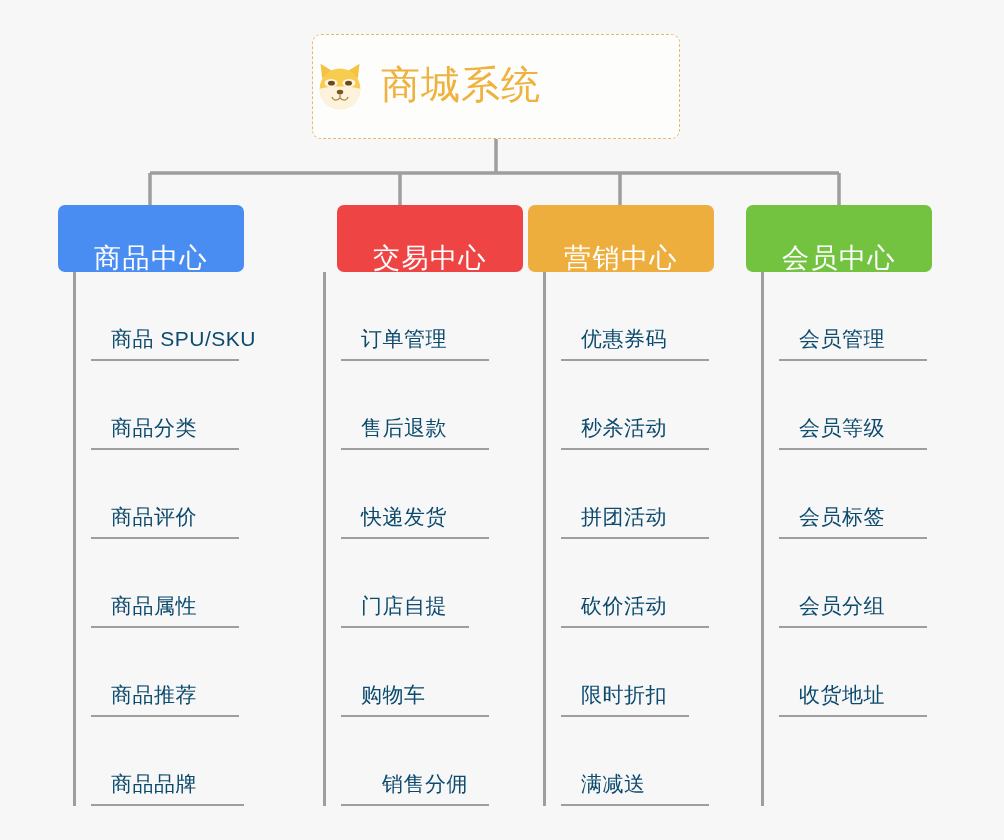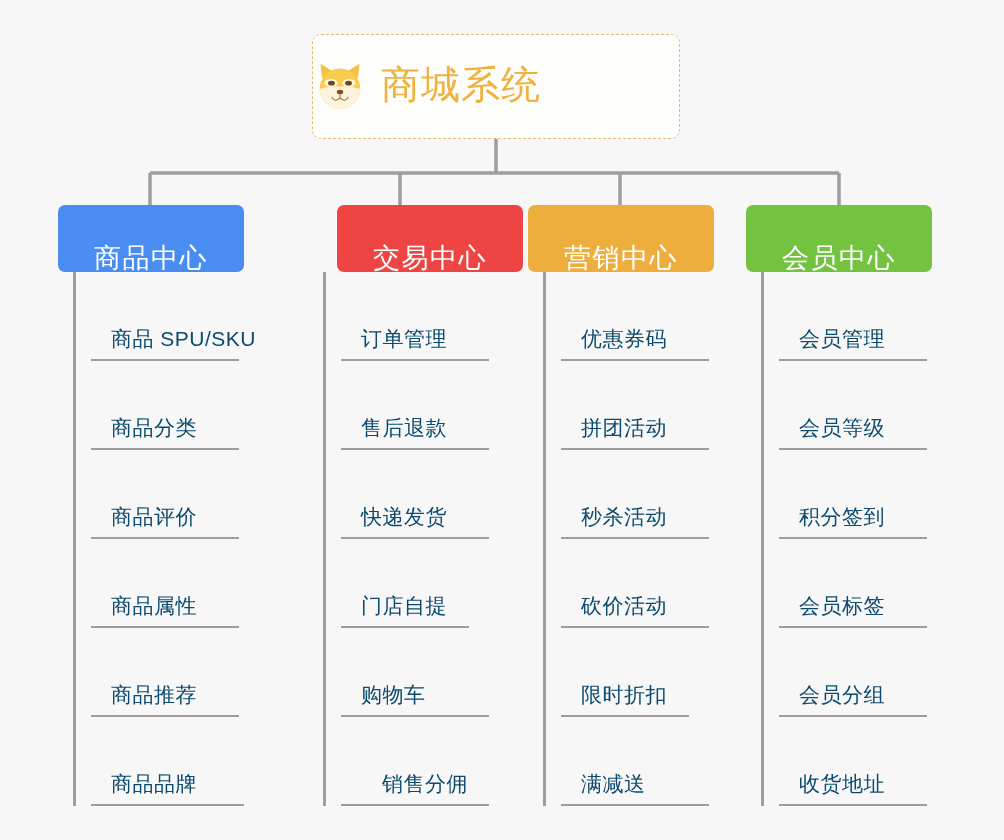--- a/index.html
+++ b/index.html
@@ -249,24 +249,24 @@
   <div class="column col-2">
     <div class="cat-box" style="background: rgb(237, 174, 61);">
       <span>营销中心</span>
     </div>
     <div class="leaf-list">
       <div class="leaf-spine" style="background: rgb(158, 158, 158); height: 534px;"></div>
       <div class="leaf-item">
         <span class="leaf-inner" style="border-bottom-color: rgb(158, 158, 158);">优惠券码</span>
       </div>
       <div class="leaf-item">
+        <span class="leaf-inner" style="border-bottom-color: rgb(158, 158, 158);">秒杀活动</span>
+      </div>
+      <div class="leaf-item">
         <span class="leaf-inner" style="border-bottom-color: rgb(158, 158, 158);">拼团活动</span>
-      </div>
-      <div class="leaf-item">
-        <span class="leaf-inner" style="border-bottom-color: rgb(158, 158, 158);">秒杀活动</span>
       </div>
       <div class="leaf-item">
         <span class="leaf-inner" style="border-bottom-color: rgb(158, 158, 158);">砍价活动</span>
       </div>
       <div class="leaf-item">
         <span class="leaf-inner" style="border-bottom-color: rgb(158, 158, 158);">限时折扣</span>
       </div>
       <div class="leaf-item">
         <span class="leaf-inner" style="border-bottom-color: rgb(158, 158, 158);">满减送</span>
       </div>
@@ -279,23 +279,20 @@
     </div>
     <div class="leaf-list">
       <div class="leaf-spine" style="background: rgb(158, 158, 158); height: 534px;"></div>
       <div class="leaf-item">
         <span class="leaf-inner" style="border-bottom-color: rgb(158, 158, 158);">会员管理</span>
       </div>
       <div class="leaf-item">
         <span class="leaf-inner" style="border-bottom-color: rgb(158, 158, 158);">会员等级</span>
       </div>
       <div class="leaf-item">
-        <span class="leaf-inner" style="border-bottom-color: rgb(158, 158, 158);">积分签到</span>
-      </div>
-      <div class="leaf-item">
         <span class="leaf-inner" style="border-bottom-color: rgb(158, 158, 158);">会员标签</span>
       </div>
       <div class="leaf-item">
         <span class="leaf-inner" style="border-bottom-color: rgb(158, 158, 158);">会员分组</span>
       </div>
       <div class="leaf-item">
         <span class="leaf-inner" style="border-bottom-color: rgb(158, 158, 158);">收货地址</span>
       </div>
     </div>
   </div>

